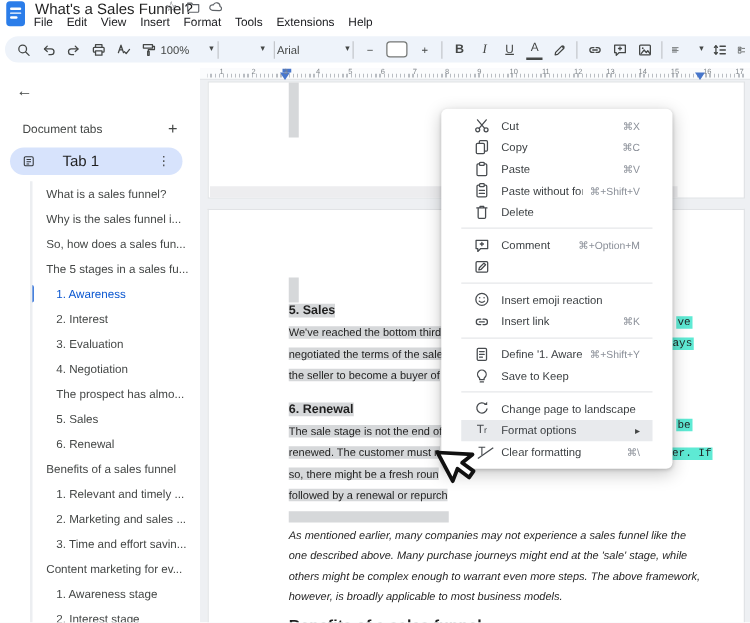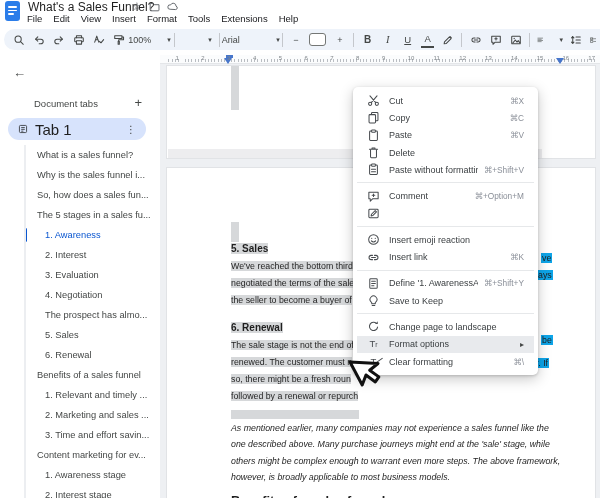--- a/index.html
+++ b/index.html
@@ -30,25 +30,25 @@
   .tlabel{font-size:9px;color:#444746;}
   .sizebox{width:20px;height:13px;border:1px solid #747775;border-radius:3px;background:#fff;font-size:8.5px;text-align:center;}
   .bld{font-weight:700;font-size:10px;}.itl{font-style:italic;font-family:"Liberation Serif",serif;font-size:10.5px;}
   .und{font-size:9.5px;text-decoration:underline;}
   .fcol{font-size:9.5px;border-bottom:2.5px solid #444746;line-height:9px;}
 
   
   .sidebar{position:absolute;left:0;top:55px;width:160px;height:443px;background:#fff;}
   .back-arrow{position:absolute;left:13px;top:10px;font-size:13px;color:#444746;}
   .dt-row{position:absolute;left:18px;top:42px;width:124px;display:flex;justify-content:space-between;align-items:center;}
-  .dt-title{font-size:9.5px;color:#444746;margin-left:16px;}
+  .dt-title{font-size:9.5px;color:#444746;}
   .dt-add{font-size:13px;color:#444746;line-height:12px;}
   .tab-pill{position:absolute;left:8px;top:63px;width:138px;height:22px;background:#d7e3fc;border-radius:12px;display:flex;align-items:center;padding:0 10px;gap:7px;}
   .tab-pill svg{width:10px;height:10px;fill:none;stroke:#33373b;stroke-width:1.2;}
-  .tab-label{font-size:15px;color:#1f1f1f;font-weight:500;flex:1;}
+  .tab-label{font-size:12px;color:#1f1f1f;font-weight:500;flex:1;margin-left:15px;}
   .tab-kebab{font-size:10px;color:#444746;}
   .outline{position:absolute;left:24px;top:90px;right:4px;border-left:2px solid #eceef1;}
   .outline-item{position:relative;height:20px;line-height:20px;font-size:9.3px;color:#444746;padding-left:11px;white-space:nowrap;overflow:hidden;}
   .outline-item.lvl1{padding-left:19px;}
   .outline-item.active{color:#0b57d0;}
   .outline-item.active::before{content:'';position:absolute;left:-2px;top:3px;height:14px;width:3px;background:#0b57d0;border-radius:2px;}
 
   
   .canvas{position:absolute;left:160px;top:55px;width:440px;height:443px;background:#eef0f3;}
   .ruler{position:absolute;left:0;top:0;width:440px;height:9px;background:#fbfcfd;border-bottom:1px solid #e4e6e9;}
@@ -69,25 +69,25 @@
   .dl-h{font-weight:700;font-size:10px;line-height:13px;margin:12px 0 3px;}
   .doc-content .dl:first-child{margin-top:0;}
   .dl-b{font-size:8.8px;line-height:17px;}
   .dl-e{height:9px;}
   .dl-e span{display:inline-block;width:128px;height:9px;}
   .dl-p{font-size:8.8px;line-height:16.3px;font-style:italic;}
   .dl-pf{margin-top:6px;}
   .dl-h2{font-weight:700;font-size:12.8px;margin-top:8px;line-height:16px;}
   .hl span{background:#d6d8da;}
 
-  .fragment{position:absolute;font-size:8.8px;color:#1f1f1f;background:#0ea5e9;padding:0 1px;z-index:3;white-space:nowrap;}
+  .fragment{position:absolute;font-size:8.8px;color:#1f1f1f;background:#5eead4;padding:0 1px;z-index:3;white-space:nowrap;font-family:Liberation Mono, monospace;}
 
   
   .ctx-menu{position:absolute;left:193px;top:32px;width:185px;background:#fff;border-radius:5px;
-    box-shadow:0 1px 3px rgba(0,0,0,.18),0 4px 14px rgba(0,0,0,.22);padding:5px 4px;z-index:5;}
+    box-shadow:0 1px 3px rgba(0,0,0,.18),0 4px 14px rgba(0,0,0,.22);padding:5px 16px;z-index:5;}
   .mi{display:flex;align-items:center;height:17.3px;padding:0 10px;gap:0;}
   .mi.hlrow{background:#e8eaed;}
   .mi-icon{width:13px;height:13px;margin-right:9px;flex:0 0 13px;display:flex;align-items:center;justify-content:center;position:relative;}
   .mi-icon svg{width:13px;height:13px;fill:none;stroke:#474b4f;stroke-width:1.1;stroke-linecap:round;stroke-linejoin:round;}
   .mi-icon svg .fd{fill:#474b4f;stroke:none;}
   .mi-icon svg .fw{fill:#fff;}
   .mi-label{flex:1;font-size:9px;color:#3c4043;white-space:nowrap;overflow:hidden;}
   .mi-short{font-size:8.3px;color:#8a8f98;white-space:nowrap;margin-left:6px;}
   .mi-sub{font-size:8px;color:#444746;margin-left:6px;}
   .msep{height:1px;background:#e6e8ea;margin:4px 0;}
@@ -376,36 +376,36 @@
               <rect x="2.8" y="2.2" width="8.4" height="10.2" rx="1"></rect>
               <rect x="5" y="1" width="4" height="2.6" rx="0.6" class="fw" style="stroke:#474b4f"></rect>
             </svg>
           </span>
           <span class="mi-label">Paste</span>
           <span class="mi-short">⌘V</span>
         </div>
         <div class="mi">
           <span class="mi-icon">
             <svg viewBox="0 0 14 14">
-              <path d="M3.8 4 v7.6 a1 1 0 0 0 1 1 h4.4 a1 1 0 0 0 1-1 V4"></path>
-              <path d="M2.6 3.6 h8.8 M5.4 3.4 v-1.2 h3.2 v1.2"></path>
-            </svg>
-          </span>
-          <span class="mi-label">Delete</span>
-        </div>
-        <div class="mi">
-          <span class="mi-icon">
-            <svg viewBox="0 0 14 14">
               <rect x="2.8" y="2.2" width="8.4" height="10.2" rx="1"></rect>
               <rect x="5" y="1" width="4" height="2.6" rx="0.6" class="fw" style="stroke:#474b4f"></rect>
               <path d="M4.8 6.8 h4.4 M4.8 9.4 h4.4"></path>
             </svg>
           </span>
           <span class="mi-label">Paste without formatting</span>
           <span class="mi-short">⌘+Shift+V</span>
+        </div>
+        <div class="mi">
+          <span class="mi-icon">
+            <svg viewBox="0 0 14 14">
+              <path d="M3.8 4 v7.6 a1 1 0 0 0 1 1 h4.4 a1 1 0 0 0 1-1 V4"></path>
+              <path d="M2.6 3.6 h8.8 M5.4 3.4 v-1.2 h3.2 v1.2"></path>
+            </svg>
+          </span>
+          <span class="mi-label">Delete</span>
         </div>
         <div class="msep"></div>
         <div class="mi">
           <span class="mi-icon">
             <svg viewBox="0 0 14 14">
               <path d="M2 2.5 h10 v7 h-6 l-2.5 2.5 v-2.5 h-1.5 z"></path>
               <path d="M7 4.2 v2.8 M5.6 5.6 h2.8"></path>
             </svg>
           </span>
           <span class="mi-label">Comment</span>

